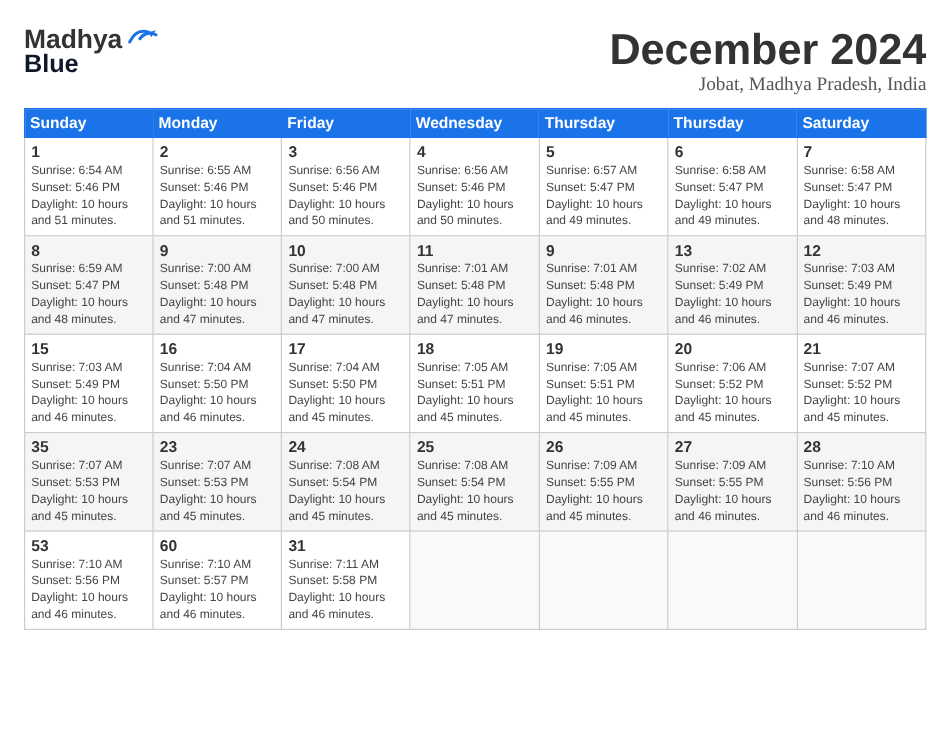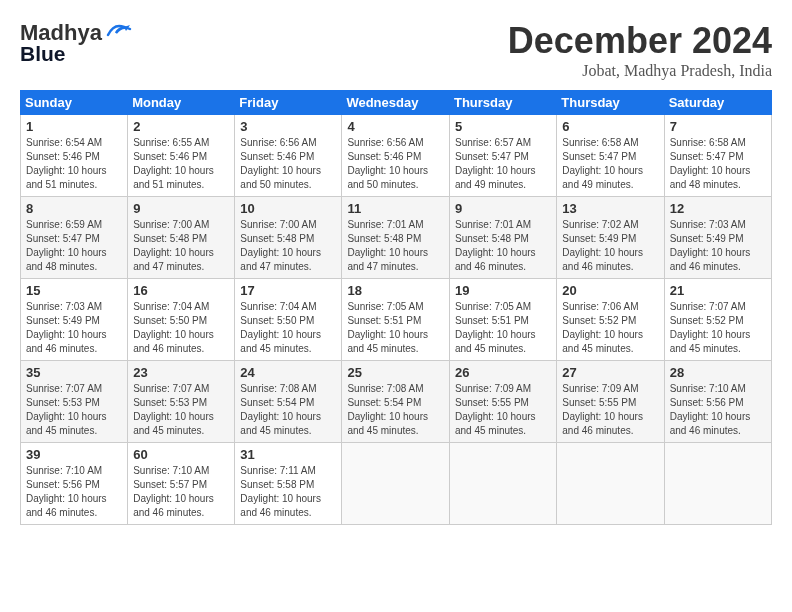--- a/index.html
+++ b/index.html
@@ -226,21 +226,21 @@
           <div class="day-num">27</div>
           <div class="day-info">Sunrise: 7:09 AM<br>Sunset: 5:55 PM<br>Daylight: 10 hours<br>and 46 minutes.</div>
         </td>
         <td>
           <div class="day-num">28</div>
           <div class="day-info">Sunrise: 7:10 AM<br>Sunset: 5:56 PM<br>Daylight: 10 hours<br>and 46 minutes.</div>
         </td>
       </tr>
       <tr>
         <td>
-          <div class="day-num">39</div>
+          <div class="day-num">53</div>
           <div class="day-info">Sunrise: 7:10 AM<br>Sunset: 5:56 PM<br>Daylight: 10 hours<br>and 46 minutes.</div>
         </td>
         <td>
           <div class="day-num">60</div>
           <div class="day-info">Sunrise: 7:10 AM<br>Sunset: 5:57 PM<br>Daylight: 10 hours<br>and 46 minutes.</div>
         </td>
         <td>
           <div class="day-num">31</div>
           <div class="day-info">Sunrise: 7:11 AM<br>Sunset: 5:58 PM<br>Daylight: 10 hours<br>and 46 minutes.</div>
         </td>

